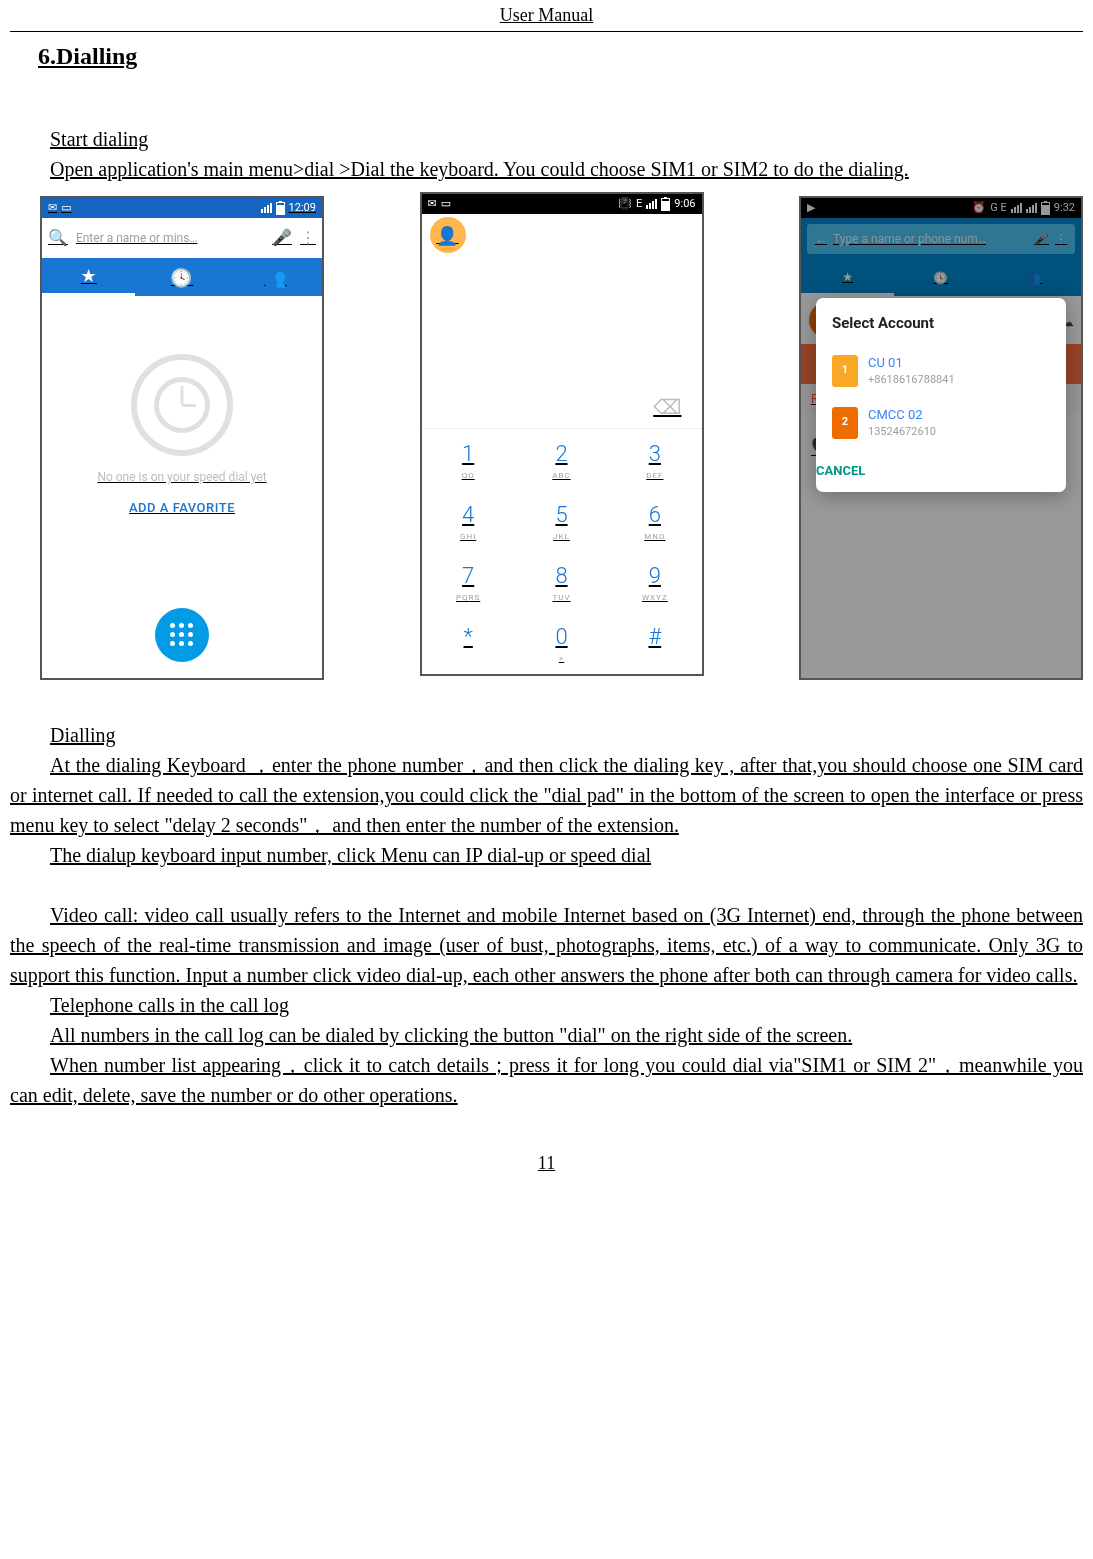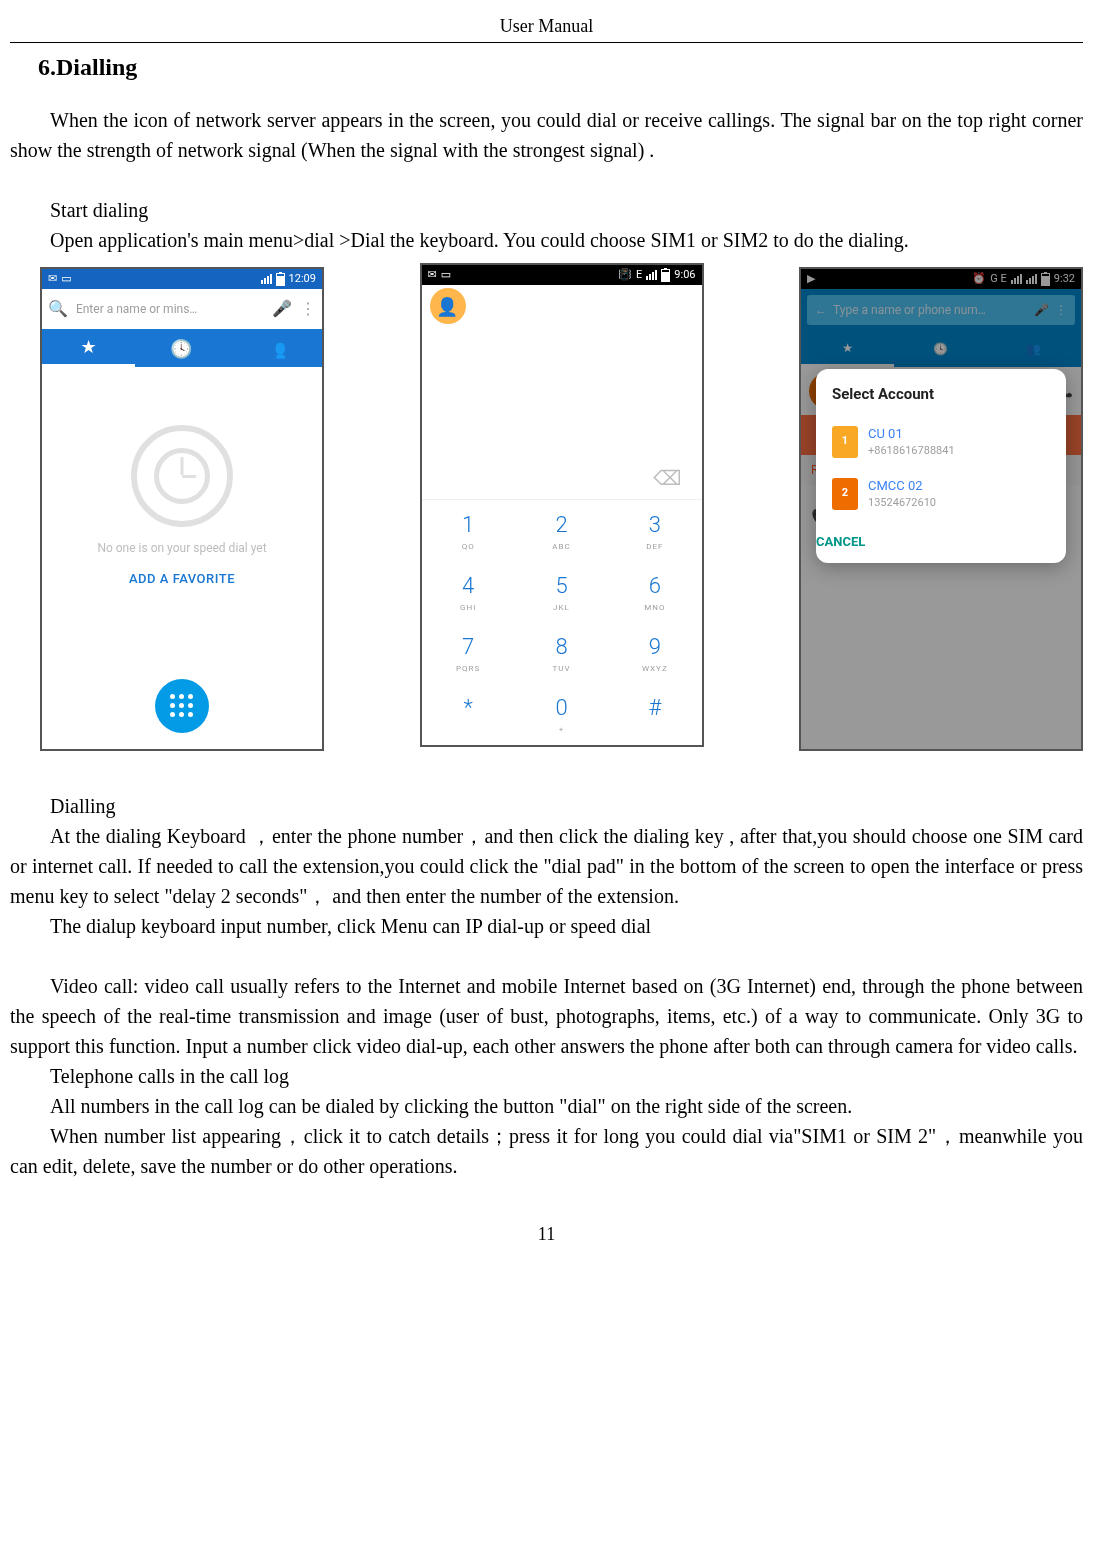--- a/index.html
+++ b/index.html
@@ -5,21 +5,22 @@
   body {
     font-family: "Times New Roman", serif;
     font-size: 20px;
     margin: 0;
     padding: 0;
     width: 1093px;
     color: #000;
     line-height: 1.5;
   }
   .page {
-    padding: 11px 10px 40px 10px;
+    padding: 0 10px 40px 10px;
+    text-decoration: underline;
   }
   .header {
     text-align: center;
     font-size: 18px;
     border-bottom: 1px solid #000;
     padding: 2px 0;
     margin-bottom: 6px;
   }
   h2 {
     font-size: 24px;
@@ -247,21 +248,21 @@
     top: 0; left: 0; right: 0; bottom: 0;
     background: rgba(0,0,0,0.4);
     display: flex;
     align-items: flex-start;
     justify-content: center;
     padding-top: 100px;
   }
   .dialog {
     background: #fff;
     width: 250px;
-    border-radius: 12px;
+    border-radius: 7px;
     padding: 14px 0 6px 0;
     box-shadow: 0 4px 20px rgba(0,0,0,0.3);
   }
   .dialog .title {
     font-weight: 700;
     padding: 0 16px 10px 16px;
     font-size: 15px;
     color: #212121;
   }
   .sim-row {
@@ -329,21 +330,20 @@
   .bat .fill{position:absolute;bottom:0;left:0;right:0;height:80%;background:#fff;}
 </style>
 </head>
 <body>
 
 <div class="page">
   <div class="header">User    Manual</div>
 
   <h2>6.Dialling</h2>
 
-  <p class="indent">When the icon of network server appears in the screen, you could dial or receive callings. The signal bar on the top right corner show the strength of network signal (When the signal with the strongest signal) .</p>
   <br>
   <p class="indent">Start dialing</p>
   <p class="indent">Open application's main menu&gt;dial &gt;Dial the keyboard. You could choose SIM1 or SIM2 to do the dialing.</p>
 
   
   <div class="screens">
 
     <div class="phone phone1">
       <div class="statusbar sb-blue">
         <div class="left">

